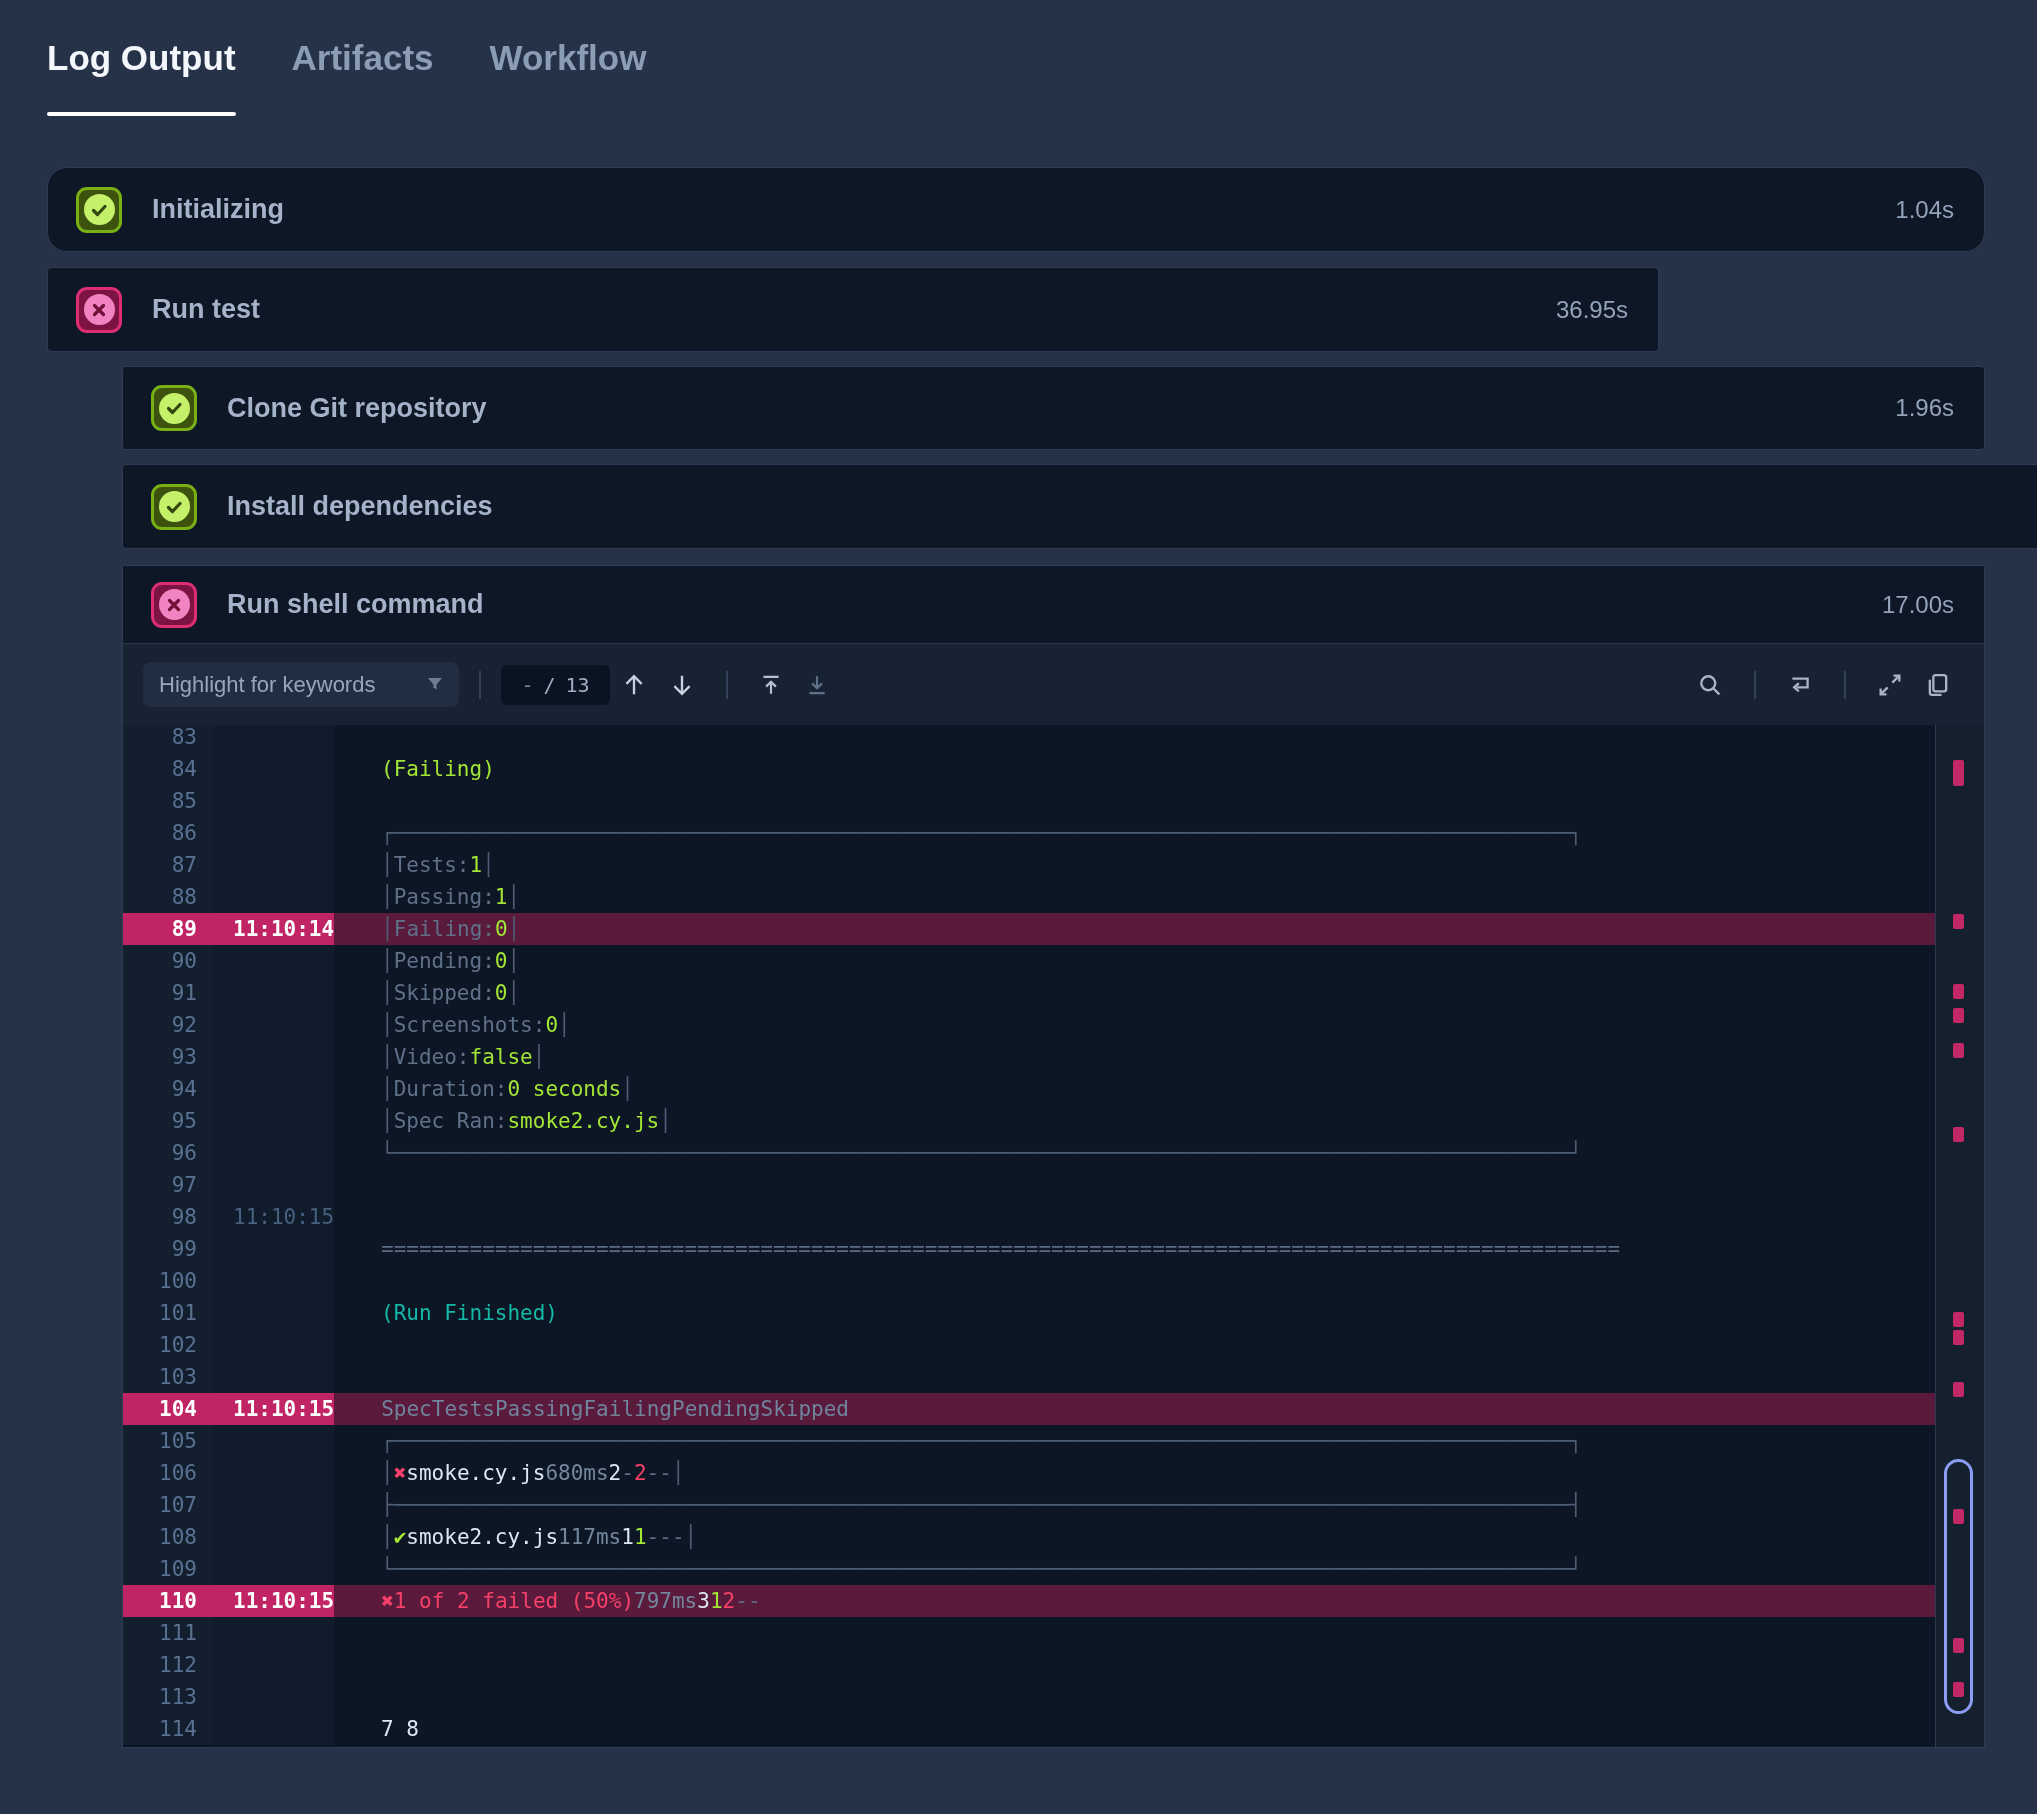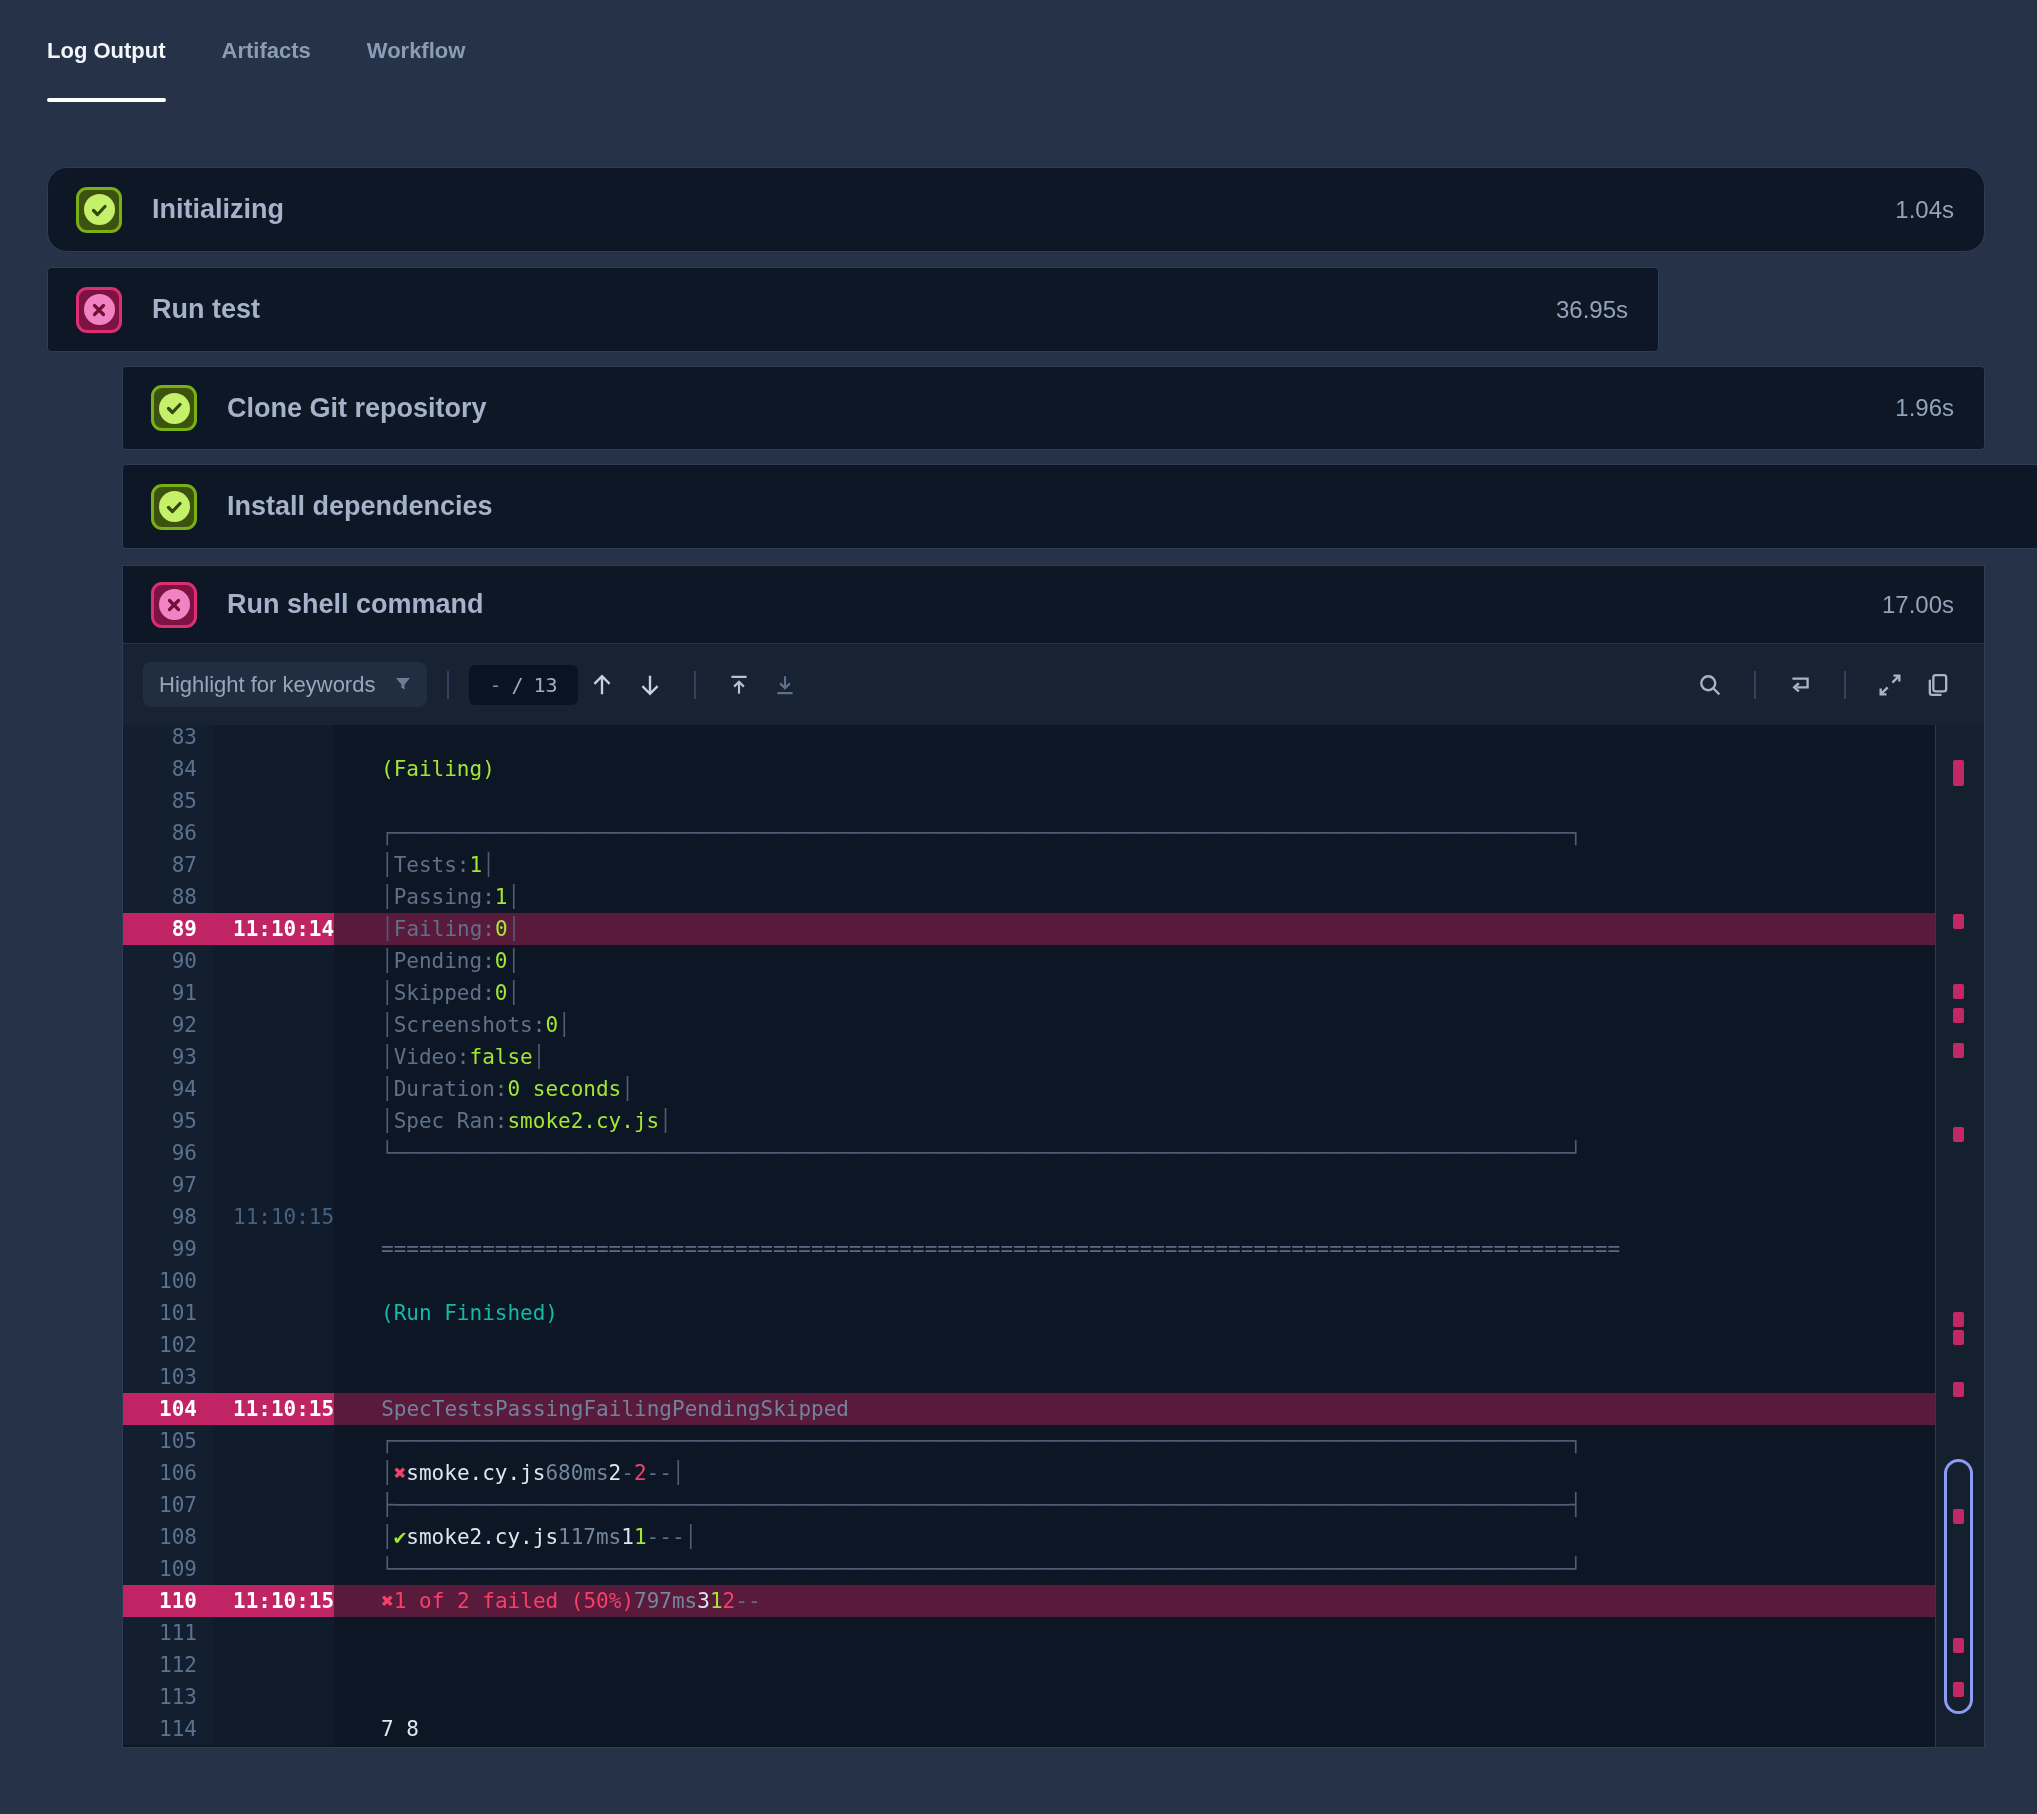--- a/index.html
+++ b/index.html
@@ -1,21 +1,21 @@
 <!DOCTYPE html>
 <html><head>
 <meta charset="utf-8">
 <style>
   html,body{margin:0;padding:0;background:#253248;}
   .page{position:relative;width:2038px;height:1815px;background:#253248;overflow:hidden;
         font-family:"Liberation Sans",sans-serif;}
 
   
   .tabs{position:absolute;left:47px;top:38px;display:flex;}
-  .tab{position:relative;font-size:22px;font-weight:bold;color:#8b9cb5;margin-right:56px;cursor:pointer;padding-bottom:12px;}
+  .tab{position:relative;font-size:35px;font-weight:bold;color:#8b9cb5;margin-right:56px;cursor:pointer;padding-bottom:12px;}
   .tab.active{color:#f3f7fc;}
   .tab.active .tab-underline{position:absolute;left:0;right:0;bottom:-26px;height:4px;background:#ffffff;border-radius:2px;}
 
   
   .step-row{position:absolute;display:flex;align-items:center;box-sizing:border-box;
             background:#0d1726;border:1px solid #2e3d57;border-radius:4px;padding-left:28px;}
   .step-label{flex:1;font-size:27px;font-weight:bold;color:#a4b3c9;margin-left:30px;}
   .step-duration{font-size:24px;color:#92a3ba;margin-right:30px;}
   .step-icon{width:46px;height:46px;border-radius:11px;box-sizing:border-box;border:3px solid;
              display:flex;align-items:center;justify-content:center;flex:0 0 46px;}
@@ -26,21 +26,21 @@
   .fail .icon-circ{background:#f283c2;}
 
   
   .module{position:absolute;left:122px;top:565px;width:1863px;height:1183px;box-sizing:border-box;
           background:#0d1726;border:1px solid #2e3d57;border-radius:0;overflow:hidden;}
   .module-header{position:absolute;left:0;right:0;top:0;height:77px;display:flex;align-items:center;padding-left:28px;background:#0d1726;}
 
   .toolbar{position:absolute;left:0;right:0;top:77px;height:83px;box-sizing:border-box;background:#172233;
            border-top:1px solid #26354d;border-bottom:1px solid #223048;display:flex;align-items:center;
            padding:0 22px 0 20px;}
-  .filter-input{width:284px;height:45px;box-sizing:border-box;background:#212e42;border-radius:8px;
+  .filter-input{width:316px;height:45px;box-sizing:border-box;background:#212e42;border-radius:8px;
                 display:flex;align-items:center;justify-content:space-between;padding:0 12px 0 16px;
                 font-size:22px;color:#97a6ba;cursor:text;}
   .tb-sep{width:2px;height:28px;background:#33415a;margin:0 20px;}
   .counter{width:109px;height:40px;background:#0a1322;border-radius:6px;display:flex;align-items:center;
            justify-content:center;font-family:"DejaVu Sans Mono",monospace;font-size:20px;color:#9fadc0;}
   .counter .cur{color:#7c8ba0;margin-right:10px;}
   .counter .slash{margin-right:10px;color:#9fadc0;}
   .tb-btn{background:none;border:none;padding:0;margin:0 10px;display:flex;align-items:center;justify-content:center;cursor:pointer;}
   .tb-btn svg{display:block;}
   .tb-spacer{flex:1;}

